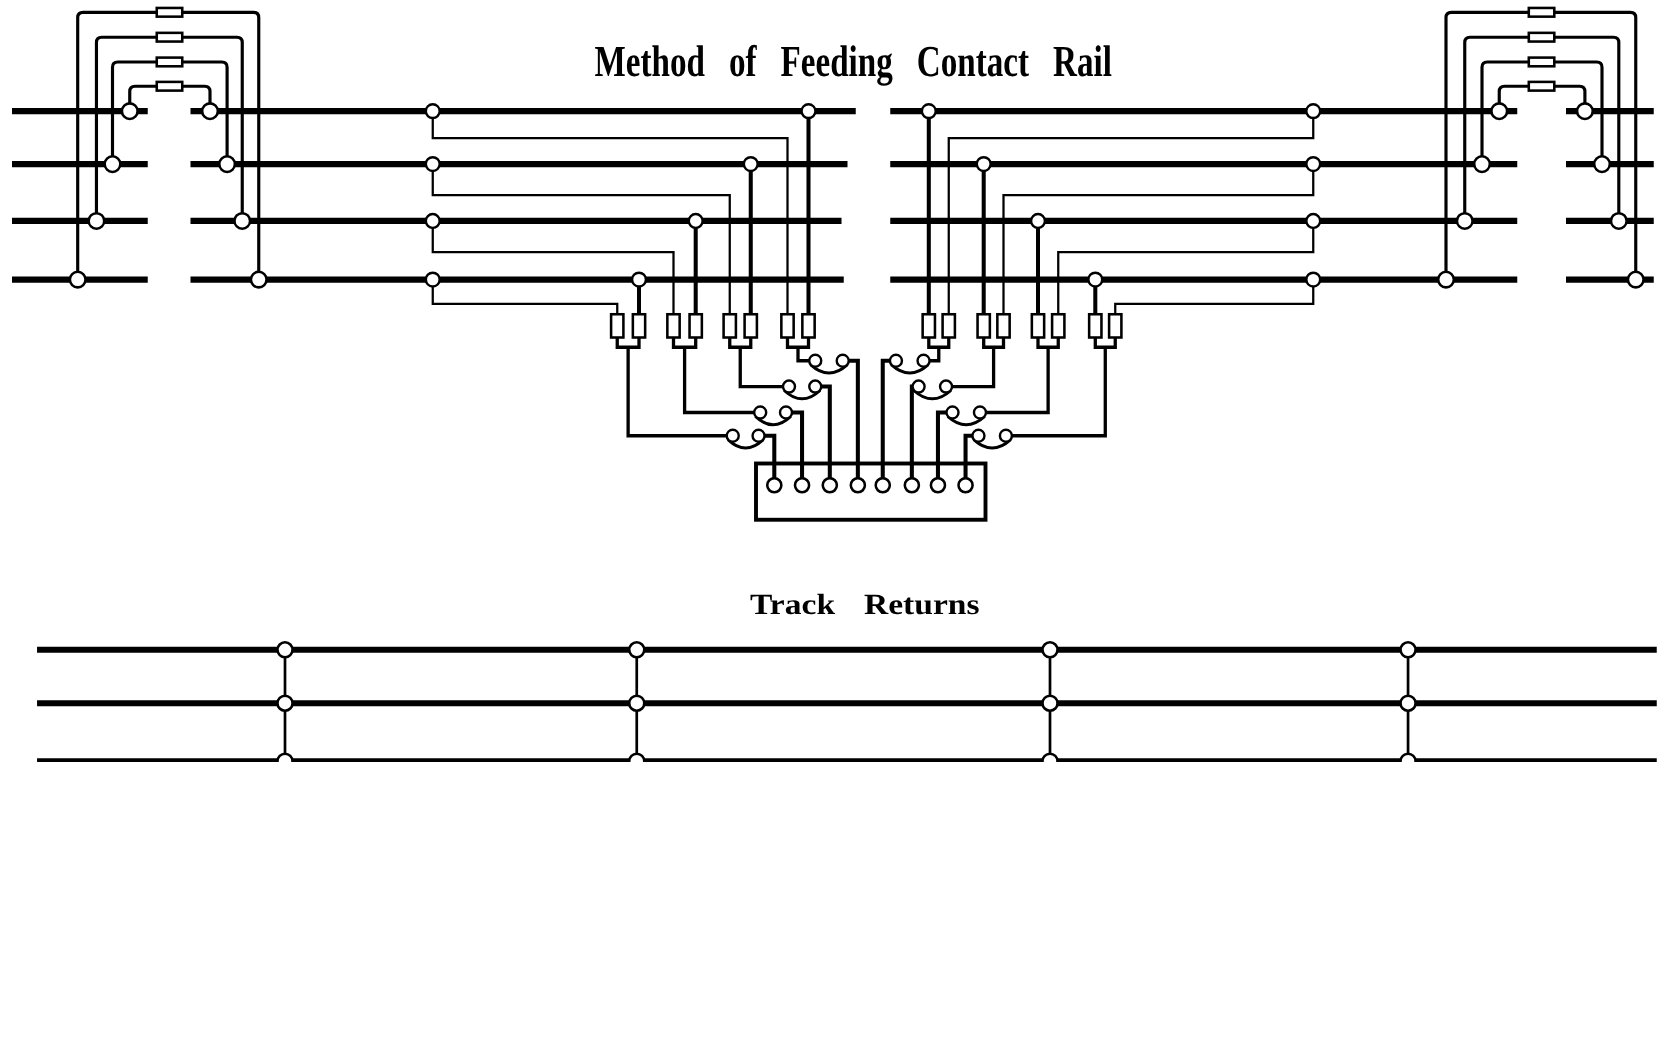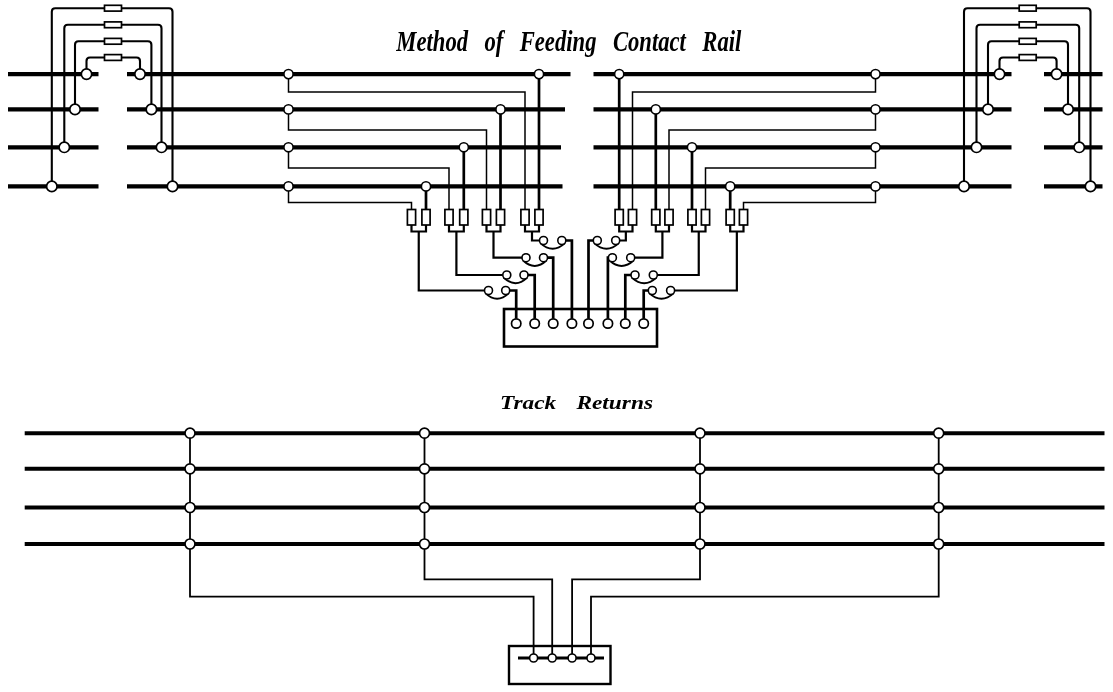--- a/index.html
+++ b/index.html
@@ -1,17 +1,17 @@
 <!DOCTYPE html>
 <html><head>
 <meta charset="utf-8">
 <style>
   html,body { margin:0; padding:0; background:#fff; overflow:hidden; }
   svg { display:block; }
-  .wrap { position:relative; width:1113px; height:692px; background:#fff;font-style:italic; }
+  .wrap { position:relative; width:1113px; height:508px; background:#fff; }
 </style>
 </head>
 <body>
 <div class="wrap">
 <svg width="1113" height="692" viewBox="0 0 1113 692">
 <path d="M 86.5 74.1 L 86.5 61.0 Q 86.5 57.5 90.0 57.5 L 104.5 57.5" fill="none" stroke="#000" stroke-width="2.1"></path>
 <path d="M 121.5 57.5 L 136.5 57.5 Q 140.0 57.5 140.0 61.0 L 140.0 74.1" fill="none" stroke="#000" stroke-width="2.1"></path>
 <rect x="104.5" y="54.6" width="17.0" height="5.799999999999997" fill="#fff" stroke="#000" stroke-width="1.7"></rect>
 <path d="M 75.0 109.4 L 75.0 44.8 Q 75.0 41.3 78.5 41.3 L 104.5 41.3" fill="none" stroke="#000" stroke-width="2.1"></path>
 <path d="M 121.5 41.3 L 147.9 41.3 Q 151.4 41.3 151.4 44.8 L 151.4 109.4" fill="none" stroke="#000" stroke-width="2.1"></path>

